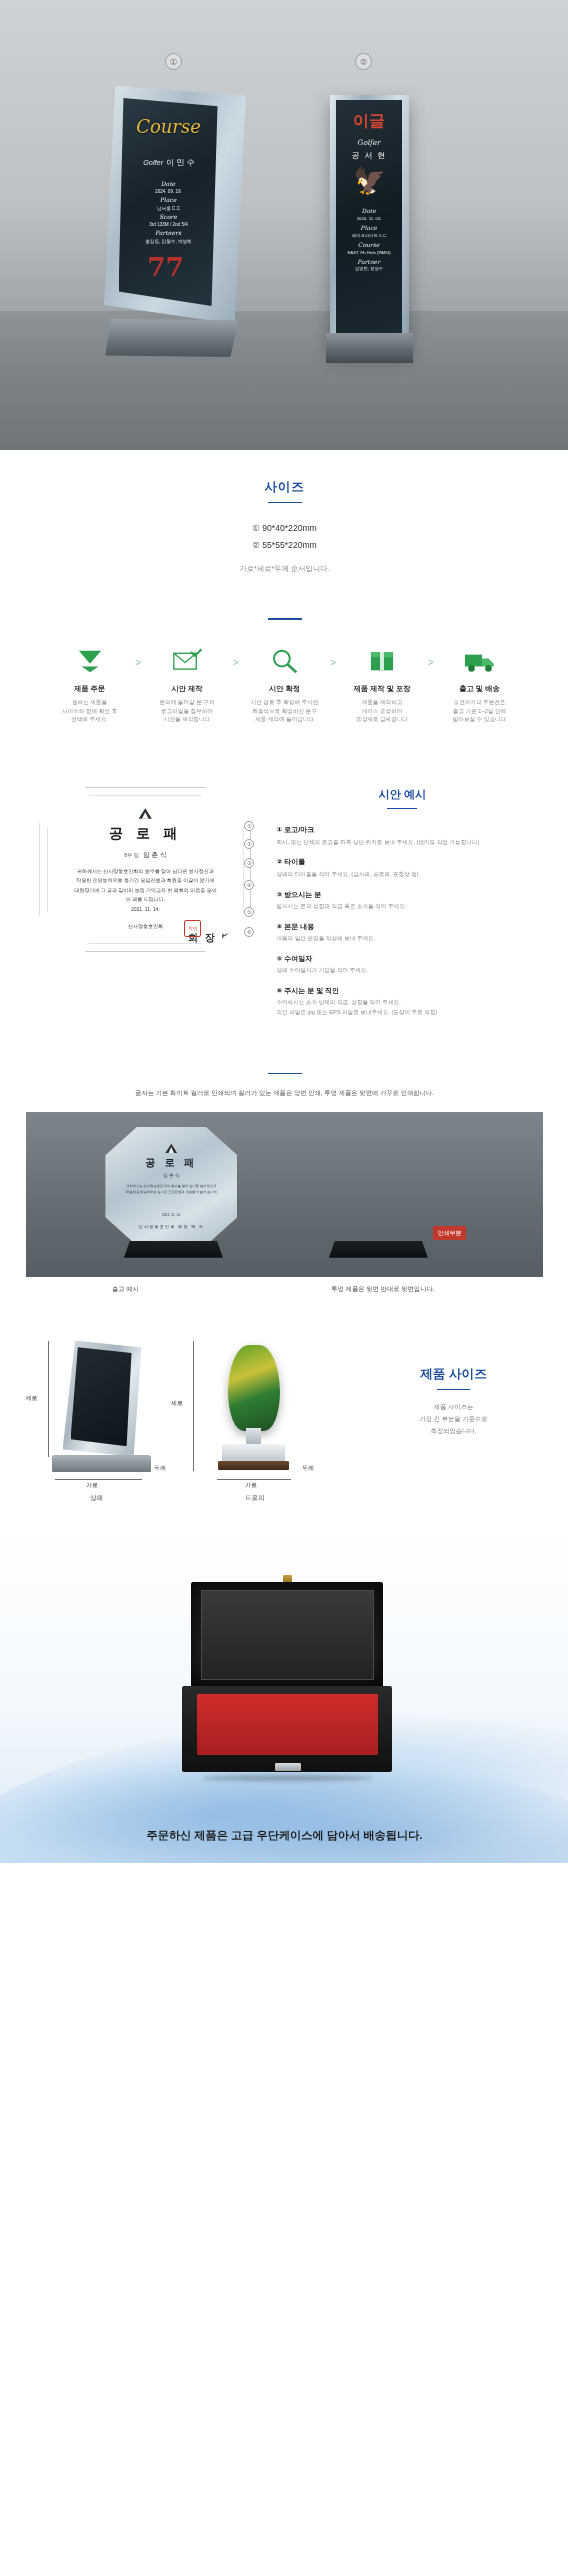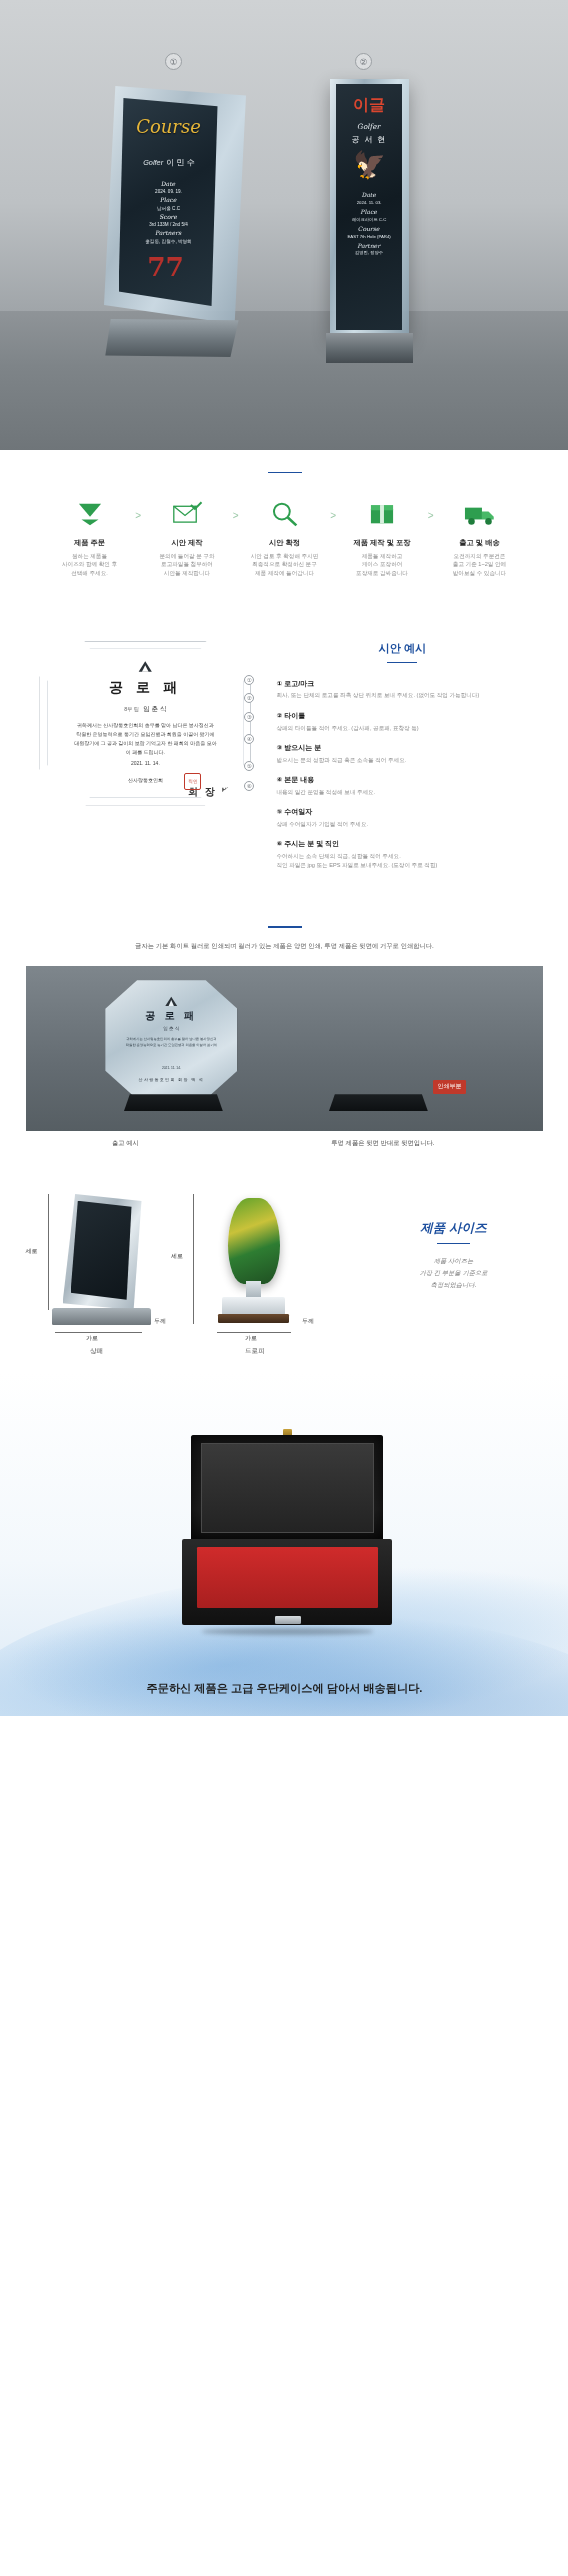--- a/index.html
+++ b/index.html
@@ -70,21 +70,21 @@
   }
   .t1-base {
     position:absolute; left:1.3px; top:233px; width:136px; height:38px;
     background: linear-gradient(180deg,#9aa3a9 0%, #6d767c 55%, #4e565b 100%);
     clip-path: polygon(4% 0%, 98% 3%, 92% 100%, 0% 96%);
   }
 
   
   .trophy2 { position:absolute; left:311px; top:79px; width:116px; height:298px; }
   .t2-body {
-    position:absolute; left:18.5px; top:0; width:79px; height:258px;
+    position:absolute; left:18.5px; top:16px; width:79px; height:258px;
     background: linear-gradient(100deg, rgba(226,236,242,.95) 0%, rgba(150,172,186,.9) 28%, rgba(210,226,234,.95) 55%, rgba(136,158,172,.9) 100%);
     box-shadow: 0 6.6px 17px rgba(0,0,0,.3);
   }
   .t2-face {
     position:absolute; left:6.6px; top:5.3px; width:66px; height:246px;
     background: linear-gradient(160deg,#243039 0%, #111b22 50%, #1d2a33 100%);
   }
   .t2-kor {
     position:absolute; left:0; top:10.6px; width:66px; text-align:center;
     font-size:16px; font-weight:bold; color:#d9462f; font-family:"DejaVu Serif", serif;
@@ -258,21 +258,21 @@
     border-radius:2px;
   }
   .trp-wood {
     position:absolute; left:13.2px; top:120px; width:71px; height:9.3px;
     background:linear-gradient(180deg,#6b4a2f,#3e2a19); border-radius:1.3px;
   }
   .dim { position:absolute; font-size:6px; color:#3a3a3a; }
   .dim-line-v { position:absolute; width:0.7px; background:#6f6f6f; }
   .dim-line-h { position:absolute; height:0.7px; background:#6f6f6f; }
   .cap-small { position:absolute; font-size:6.6px; color:#4a4a4a; }
-  .psize-text { position:absolute; right:46px; top:52px; width:139px;font-style:italic; }
+  .psize-text { position:absolute; right:46px; top:52px; width:139px; }
   .psize-title { font-size:12.6px; font-weight:bold; color:#1d4f9e; text-align:center;}
   .psize-u { width:33px; height:1.3px; background:#1d4f9e; margin:6px auto 10.6px;}
   .psize-d { font-size:6.3px; color:#7d7d7d; line-height:1.9; text-align:center;}
 
   
   .case-sec { position:relative; height:370px; margin-top:6.6px; }
   .case-bg {
     position:absolute; left:0; right:0; top:0; height:344px;
     background: linear-gradient(180deg,#ffffff 0%, #f3f8fc 55%, #dbe9f6 100%);
     overflow:hidden;
@@ -377,20 +377,35 @@
             <div>EAST 7th Hole (PAR4)</div>
             <div><span class="k">Partner</span></div>
             <div>김영진, 정양수</div>
           </div>
         </div>
       </div>
       <div class="t2-base"></div>
     </div>
   </section>
 
+  <section class="size-sec">
+    <div class="head">사이즈</div>
+    <div class="head-underline"></div>
+    <div class="size-list">
+      <div>
+        <span class="n">①</span>
+        <span>90*40*220mm</span>
+      </div>
+      <div>
+        <span class="n">②</span>
+        <span>55*55*220mm</span>
+      </div>
+    </div>
+    <div class="size-note">가로*세로*두께 순서입니다.</div>
+  </section>
 
   <section class="order-sec">
     <div class="head-underline"></div>
 
     <div class="flow">
 
       <div class="flow-step">
         <div class="flow-ico">
           <svg width="30" height="26.4" viewBox="0 0 46 40">
               <path d="M6 4 h34 l-17 20 z" fill="#2e9e4f"></path>

